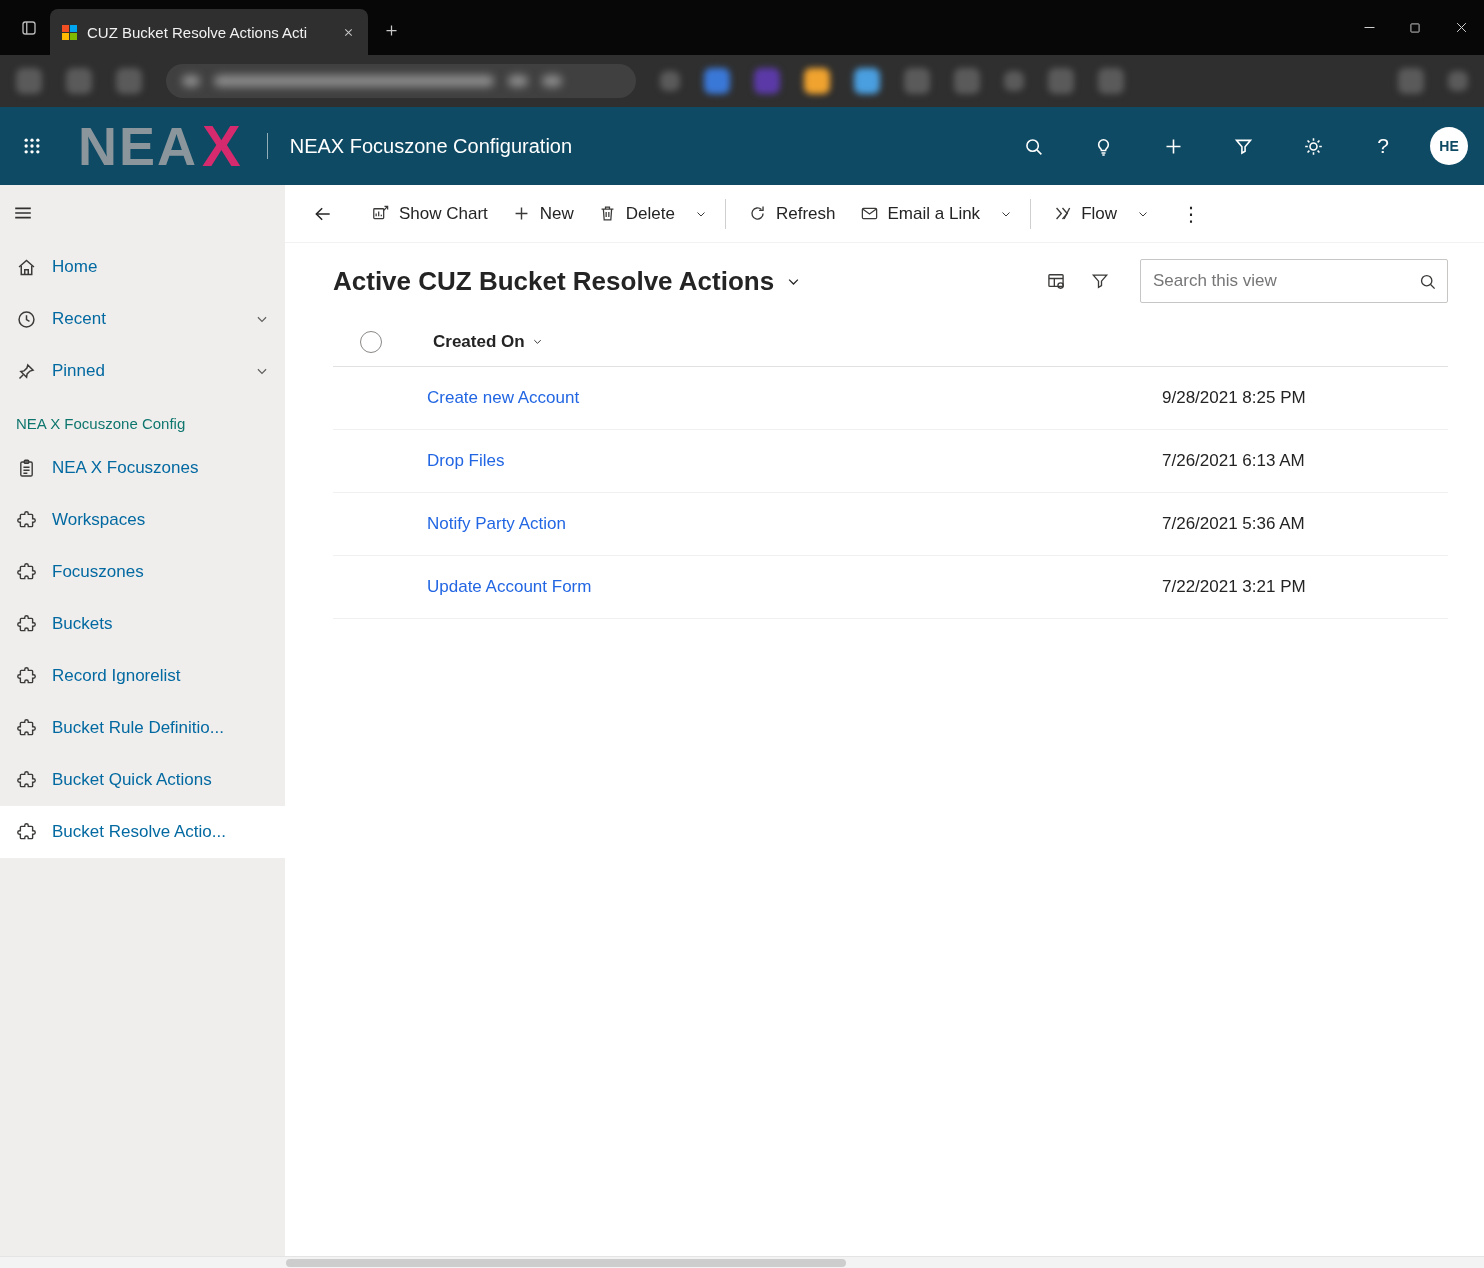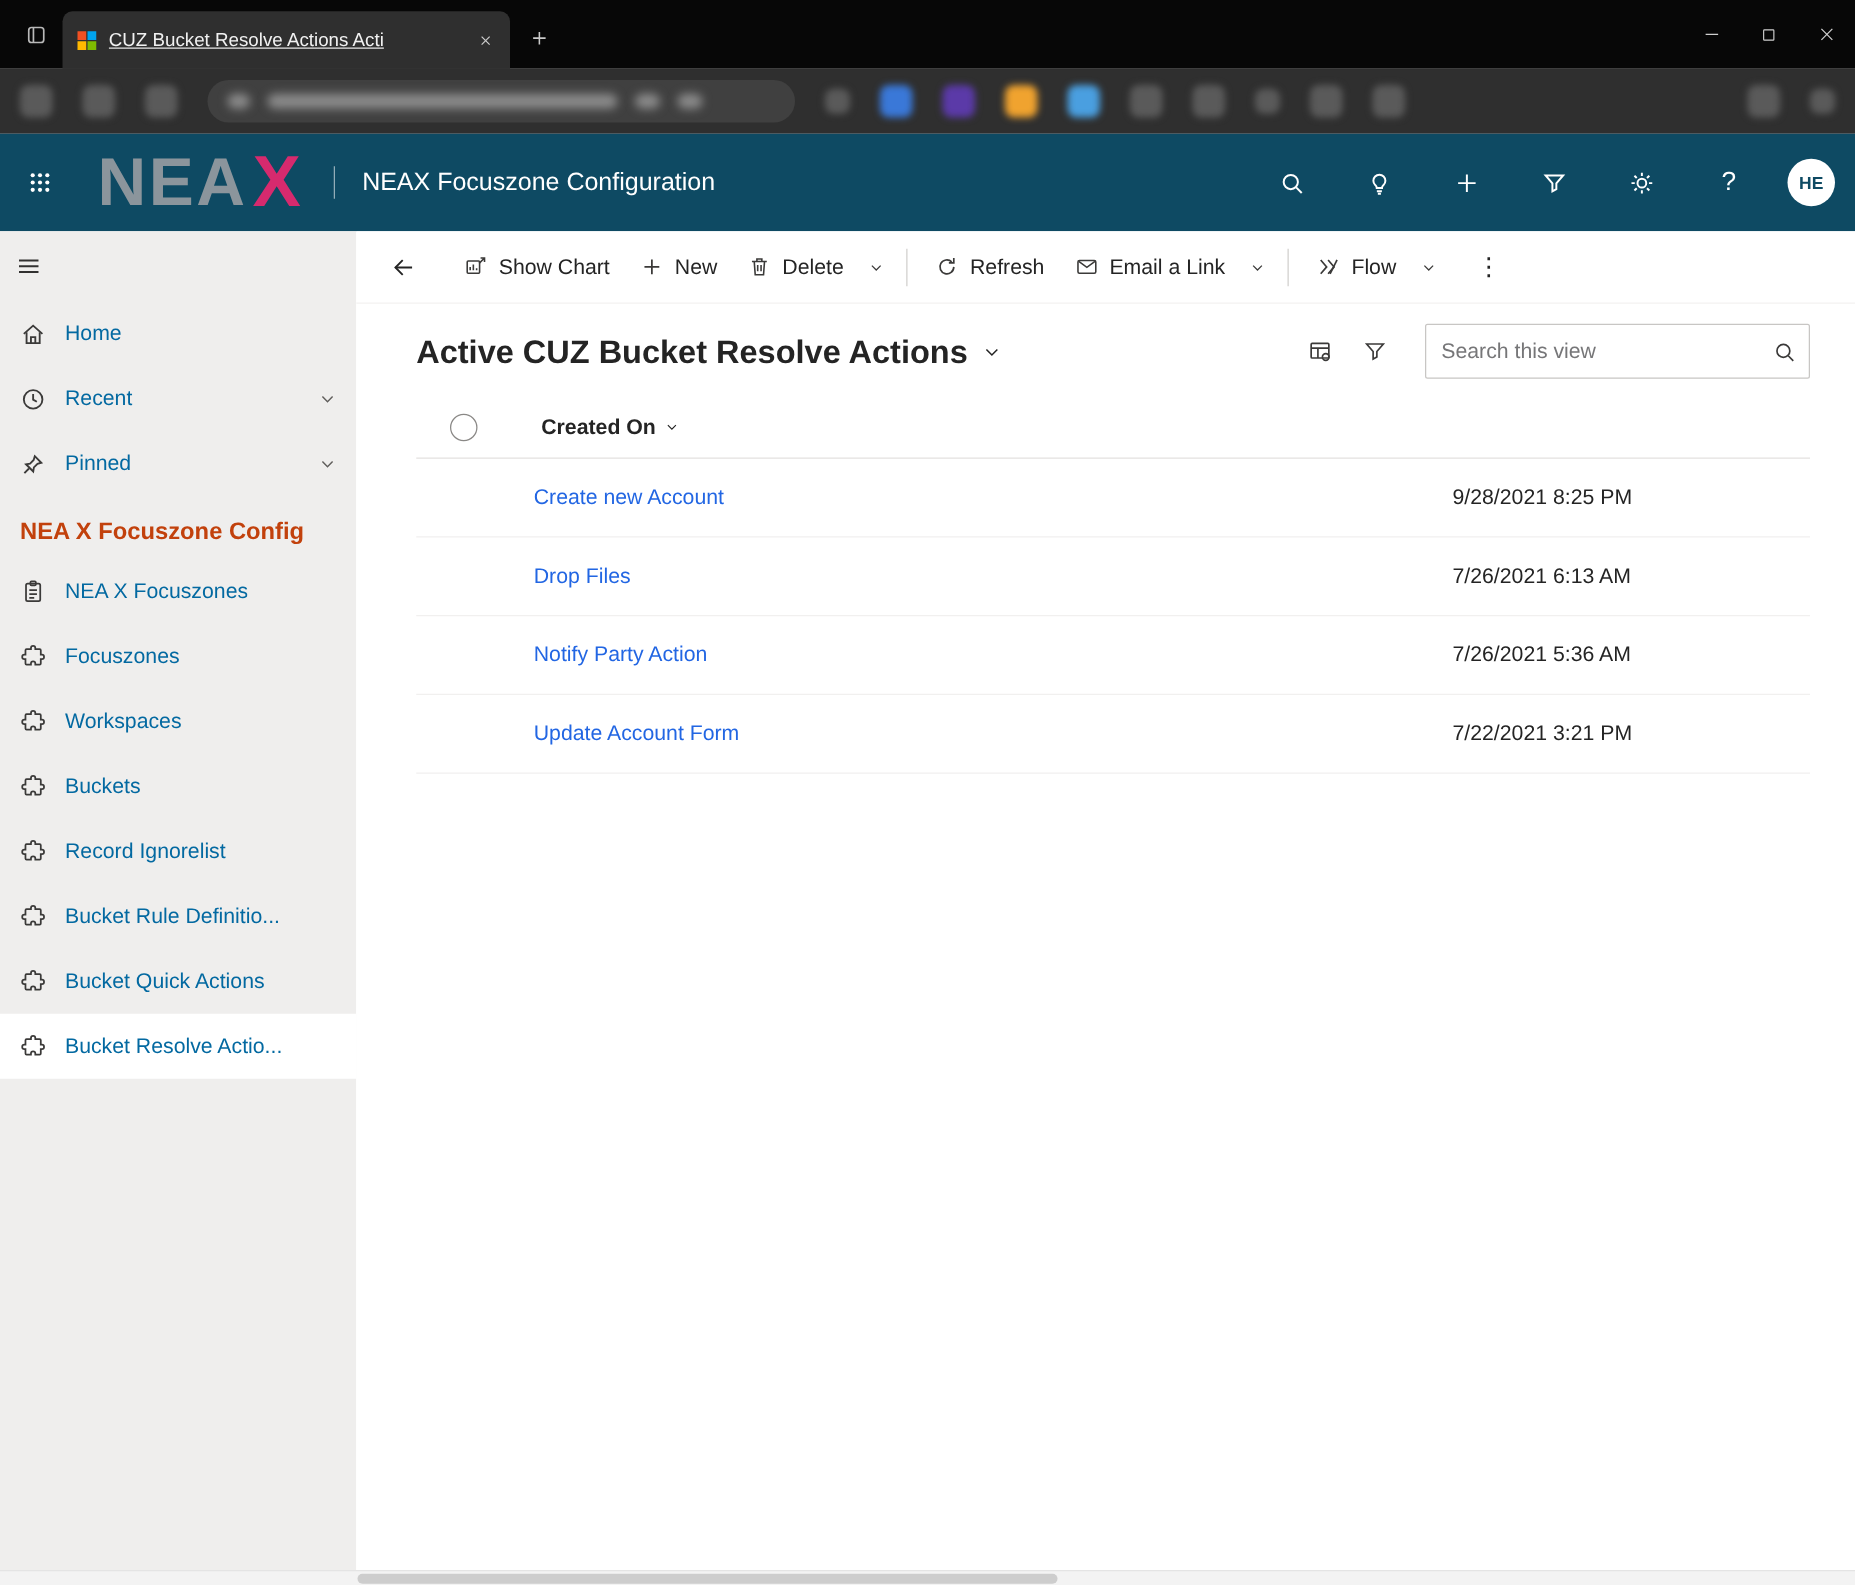--- a/index.html
+++ b/index.html
@@ -3,21 +3,21 @@
 <meta charset="utf-8">
 <style>
   * { margin:0; padding:0; box-sizing:border-box; }
   html,body { background:#3a3a3a; }
   body { font-family:"Liberation Sans", sans-serif; }
   .screen { width:1484px; height:1268px; background:#fff; position:relative; display:flex; flex-direction:column; overflow:hidden; }
 
   
   .titlebar { height:55px; background:#070707; display:flex; align-items:flex-end; color:#e8e8e8; flex-shrink:0; }
   .ts-btn { width:34px; height:34px; margin:0 4px 10px 12px; display:flex; align-items:center; justify-content:center; color:#b9b9b9; }
-  .tab { height:46px; width:358px; background:#2f2f2f; border-radius:8px 8px 0 0; display:flex; align-items:center; padding:0 10px 0 12px; gap:10px;text-decoration:underline; }
+  .tab { height:46px; width:318px; background:#2f2f2f; border-radius:8px 8px 0 0; display:flex; align-items:center; padding:0 10px 0 12px; gap:10px; }
   .favicon { display:grid; grid-template-columns:7px 7px; grid-template-rows:7px 7px; gap:1px; flex-shrink:0; }
   .favicon i { display:block; }
   .fv1{background:#f25022}.fv2{background:#7fba00}.fv3{background:#00a4ef}.fv4{background:#ffb900}
   .tab-title { flex:1; font-size:15px; color:#f1f1f1; white-space:nowrap; overflow:hidden; }
   .tab-close { color:#c9c9c9; display:flex; padding:4px; }
   .newtab { width:34px; height:34px; margin:0 0 8px 6px; display:flex; align-items:center; justify-content:center; color:#c9c9c9; }
   .win-controls { margin-left:auto; display:flex; height:100%; align-self:flex-start; }
   .win-btn { width:46px; height:100%; display:flex; align-items:center; justify-content:center; color:#cfcfcf; }
 
   
@@ -46,21 +46,21 @@
   .main { flex:1; display:flex; min-height:0; }
 
   .sidebar { width:285px; background:#efeeed; display:flex; flex-direction:column; flex-shrink:0; overflow:hidden; }
   .burger { height:56px; display:flex; align-items:center; padding-left:12px; color:#323130; }
   .nav-item { height:52px; display:flex; align-items:center; padding:0 16px; gap:15px; font-size:17px; color:#0369a1; cursor:pointer; }
   .nav-item .nicon { width:21px; height:21px; color:#3b3a39; display:flex; flex-shrink:0; }
   .nav-item .nicon svg { width:21px; height:21px; }
   .nav-item .chev { margin-left:auto; color:#605e5c; display:flex; }
   .nav-item.selected { background:#ffffff; }
   .nav-label { white-space:nowrap; overflow:hidden; }
-  .section-title { padding:18px 16px 10px 16px; font-size:19px; font-weight:700; color:#c2410c; }
+  .section-title { padding:18px 16px 10px 16px; font-size:15px; font-weight:400; color:#0f766e; }
 
   .content { flex:1; background:#fff; display:flex; flex-direction:column; min-width:0; }
 
   
   .cmdbar { height:58px; display:flex; align-items:center; padding:0 12px 0 10px; border-bottom:1px solid #f3f2f1; flex-shrink:0; }
   .back-btn { width:44px; height:44px; display:flex; align-items:center; justify-content:center; color:#242424; margin:0 14px 0 6px; cursor:pointer; }
   .cmd { display:flex; align-items:center; gap:9px; padding:0 12px; height:42px; font-size:17px; color:#242424; border-radius:4px; cursor:pointer; white-space:nowrap; }
   .cmd svg { width:19px; height:19px; color:#3b3a39; flex-shrink:0; }
   .cmd-chev { padding:0 8px; height:42px; display:flex; align-items:center; color:#3b3a39; cursor:pointer; }
   .cmd-divider { width:1px; height:30px; background:#d1cfcd; margin:0 10px; }
@@ -286,30 +286,30 @@
         </span>
         <span class="nav-label">NEA X Focuszones</span>
       </div>
 
       <div class="nav-item">
         <span class="nicon">
           <svg viewBox="0 0 24 24" fill="none" stroke="currentColor" stroke-width="1.6">
               <path d="M10 4a2 2 0 0 1 4 0v1h4a1 1 0 0 1 1 1v4h1a2 2 0 0 1 0 4h-1v4a1 1 0 0 1-1 1h-4v-1a2 2 0 0 0-4 0v1H6a1 1 0 0 1-1-1v-4H4a2 2 0 0 1 0-4h1V6a1 1 0 0 1 1-1h4z"></path>
             </svg>
         </span>
+        <span class="nav-label">Workspaces</span>
+      </div>
+
+      <div class="nav-item">
+        <span class="nicon">
+          <svg viewBox="0 0 24 24" fill="none" stroke="currentColor" stroke-width="1.6">
+              <path d="M10 4a2 2 0 0 1 4 0v1h4a1 1 0 0 1 1 1v4h1a2 2 0 0 1 0 4h-1v4a1 1 0 0 1-1 1h-4v-1a2 2 0 0 0-4 0v1H6a1 1 0 0 1-1-1v-4H4a2 2 0 0 1 0-4h1V6a1 1 0 0 1 1-1h4z"></path>
+            </svg>
+        </span>
         <span class="nav-label">Focuszones</span>
-      </div>
-
-      <div class="nav-item">
-        <span class="nicon">
-          <svg viewBox="0 0 24 24" fill="none" stroke="currentColor" stroke-width="1.6">
-              <path d="M10 4a2 2 0 0 1 4 0v1h4a1 1 0 0 1 1 1v4h1a2 2 0 0 1 0 4h-1v4a1 1 0 0 1-1 1h-4v-1a2 2 0 0 0-4 0v1H6a1 1 0 0 1-1-1v-4H4a2 2 0 0 1 0-4h1V6a1 1 0 0 1 1-1h4z"></path>
-            </svg>
-        </span>
-        <span class="nav-label">Workspaces</span>
       </div>
 
       <div class="nav-item">
         <span class="nicon">
           <svg viewBox="0 0 24 24" fill="none" stroke="currentColor" stroke-width="1.6">
               <path d="M10 4a2 2 0 0 1 4 0v1h4a1 1 0 0 1 1 1v4h1a2 2 0 0 1 0 4h-1v4a1 1 0 0 1-1 1h-4v-1a2 2 0 0 0-4 0v1H6a1 1 0 0 1-1-1v-4H4a2 2 0 0 1 0-4h1V6a1 1 0 0 1 1-1h4z"></path>
             </svg>
         </span>
         <span class="nav-label">Buckets</span>
       </div>

